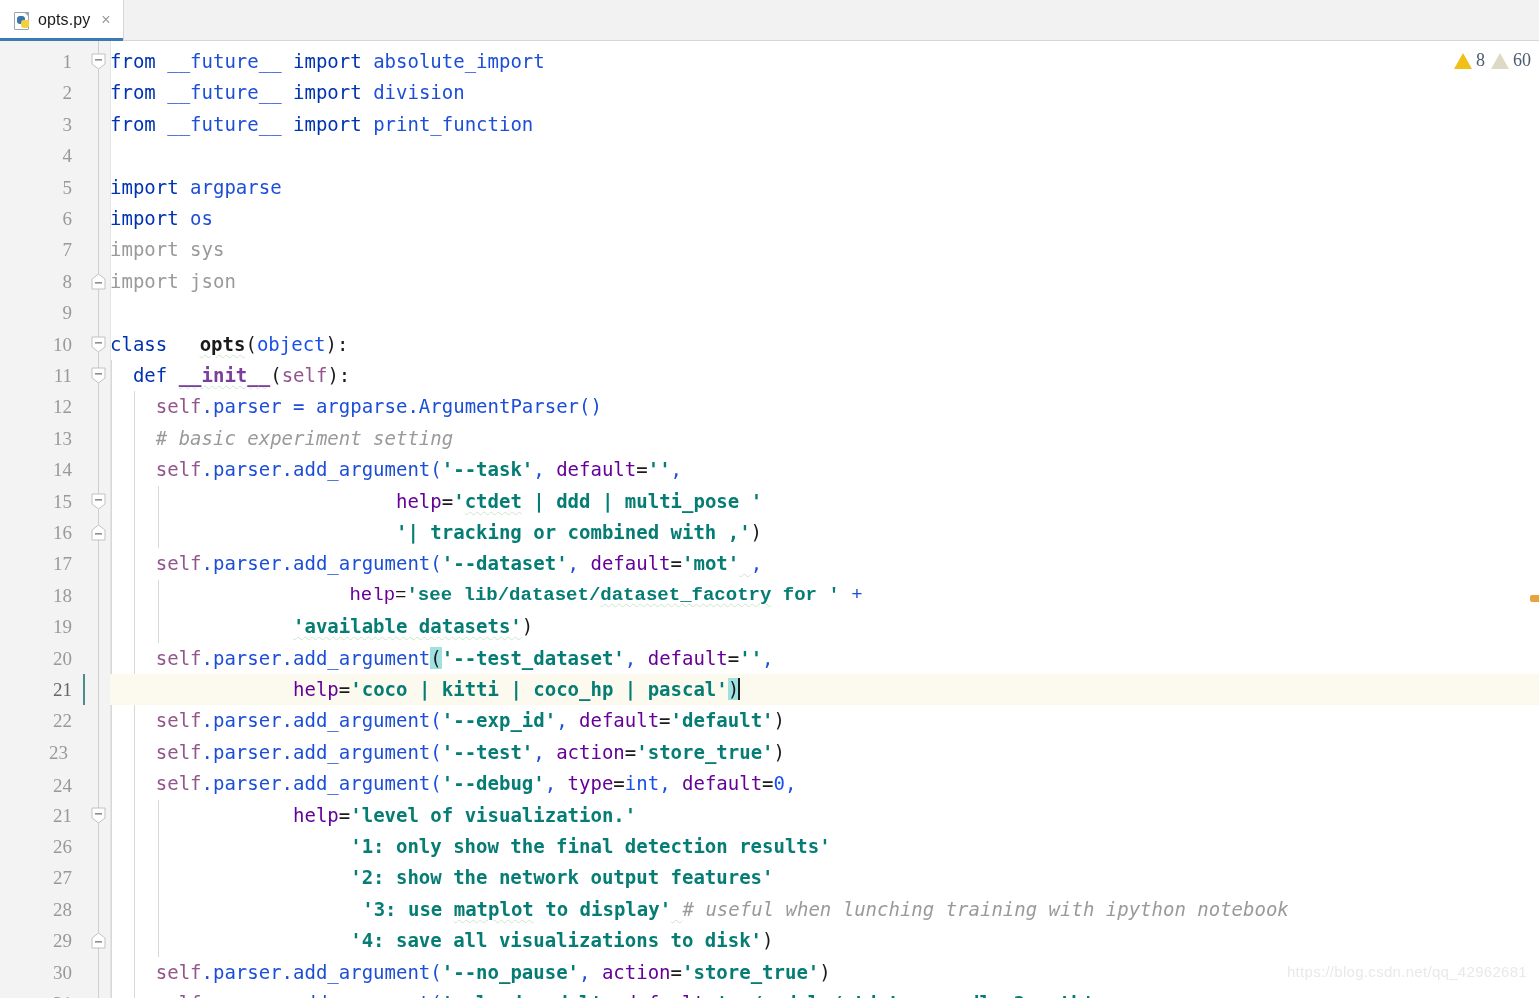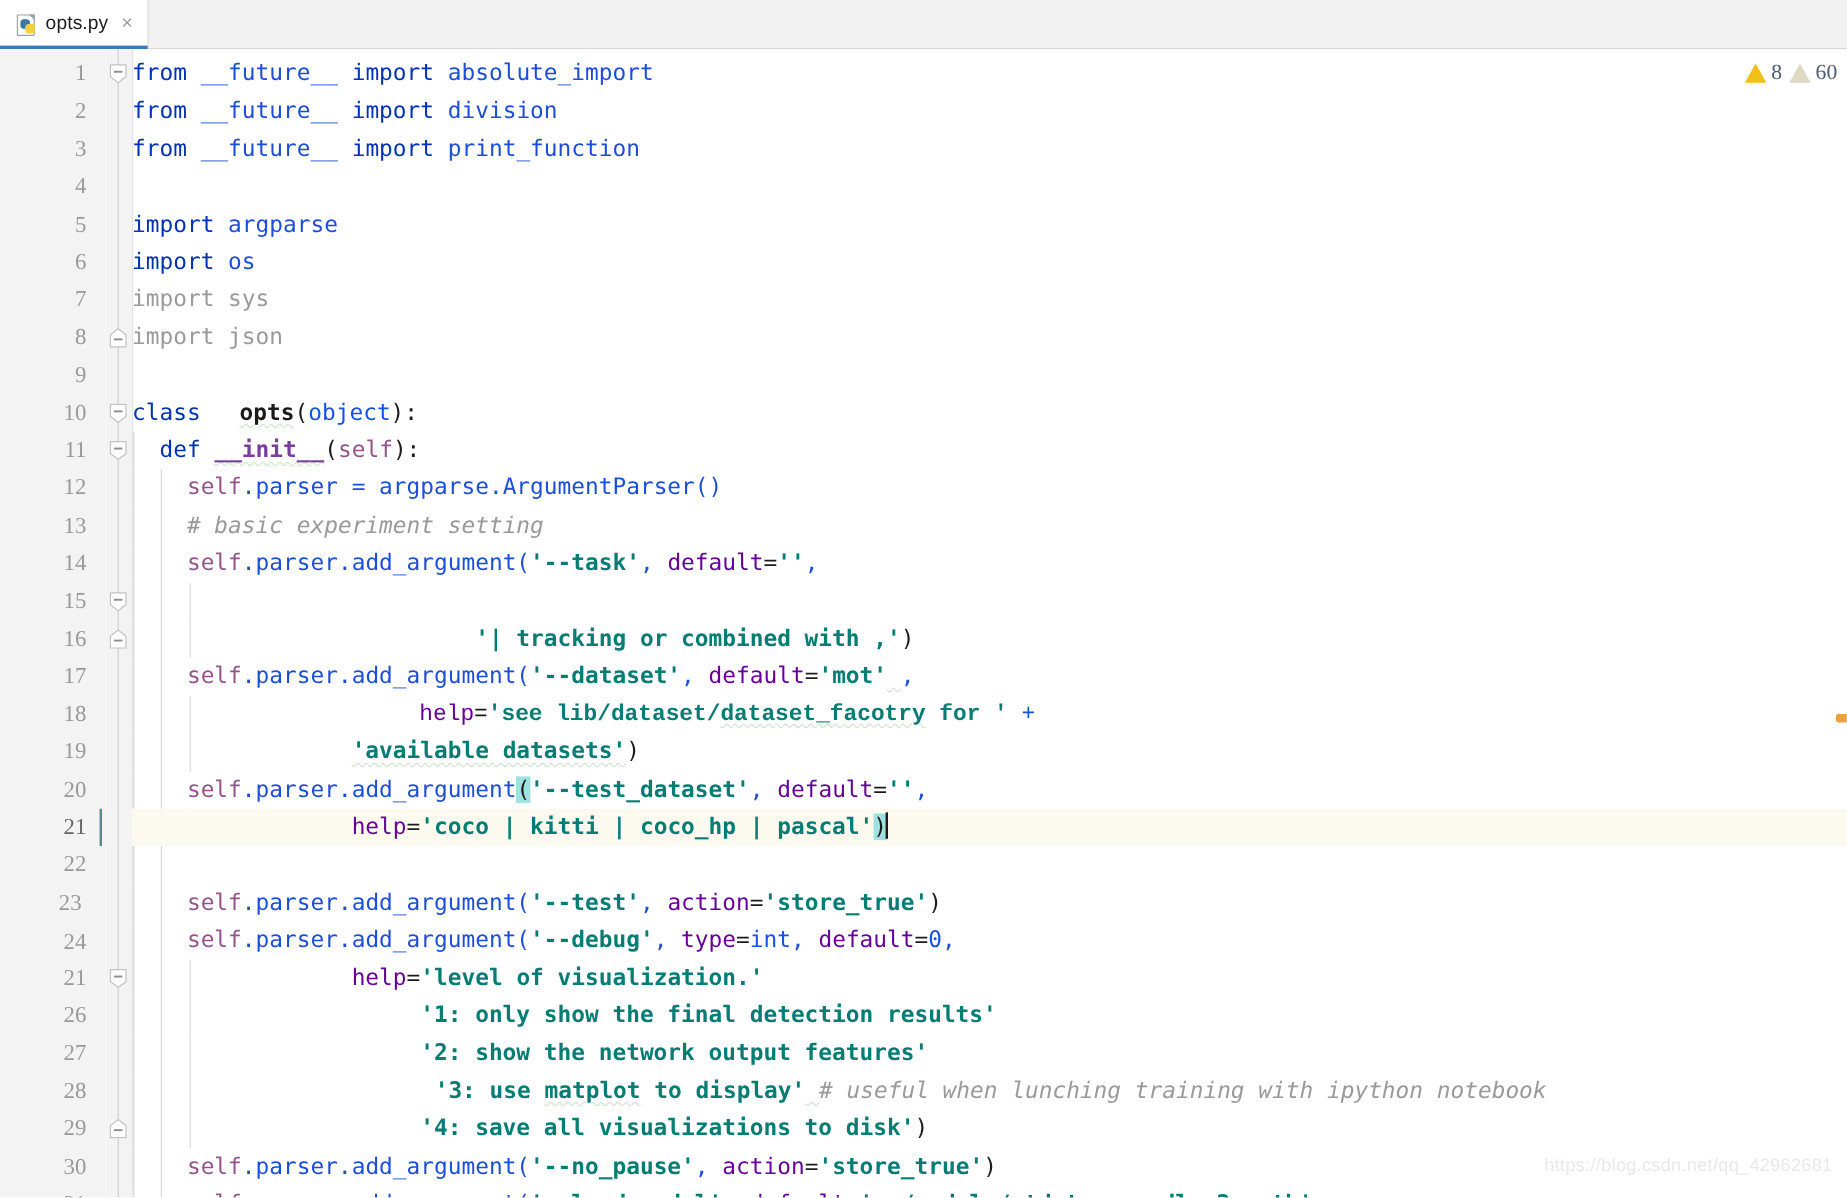--- a/index.html
+++ b/index.html
@@ -389,20 +389,21 @@
       <div class="row" style="top: 350.4px; z-index: 2;"><span class="codetext"><span class="id">    </span><span class="self">self</span><span class="id">.parser = argparse.ArgumentParser()</span></span></div>
       <div class="iguide" style="top: 381.8px; height: 31.4px; left: 1px;"></div>
       <div class="iguide" style="top: 381.8px; height: 31.4px; left: 24px;"></div>
       <div class="row" style="top: 381.8px; z-index: 2;"><span class="codetext"><span class="id">    </span><span class="cmt"># basic experiment setting</span></span></div>
       <div class="iguide" style="top: 413.2px; height: 31.4px; left: 1px;"></div>
       <div class="iguide" style="top: 413.2px; height: 31.4px; left: 24px;"></div>
       <div class="row" style="top: 413.2px; z-index: 2;"><span class="codetext"><span class="id">    </span><span class="self">self</span><span class="id">.parser.add_argument(</span><span class="str">'--task'</span><span class="id">, </span><span class="kwarg">default</span><span class="op">=</span><span class="str">''</span><span class="id">,</span></span></div>
       <div class="iguide" style="top: 444.6px; height: 31.4px; left: 1px;"></div>
       <div class="iguide" style="top: 444.6px; height: 31.4px; left: 24px;"></div>
       <div class="iguide" style="top: 444.6px; height: 31.4px; left: 48px;"></div>
+      <div class="row" style="top: 444.6px; z-index: 2;"><span class="codetext"><span class="id">                         </span><span class="kwarg">help</span><span class="op">=</span><span class="str">'</span><span class="str sq">ctdet</span><span class="str"> | ddd | multi_pose '</span></span></div>
       <div class="iguide" style="top: 476px; height: 31.4px; left: 1px;"></div>
       <div class="iguide" style="top: 476px; height: 31.4px; left: 24px;"></div>
       <div class="iguide" style="top: 476px; height: 31.4px; left: 48px;"></div>
       <div class="row" style="top: 476px; z-index: 2;"><span class="codetext"><span class="id">                         </span><span class="str">'| tracking or combined with ,'</span><span class="op">)</span></span></div>
       <div class="iguide" style="top: 507.4px; height: 31.4px; left: 1px;"></div>
       <div class="iguide" style="top: 507.4px; height: 31.4px; left: 24px;"></div>
       <div class="row" style="top: 507.4px; z-index: 2;"><span class="codetext"><span class="id">    </span><span class="self">self</span><span class="id">.parser.add_argument(</span><span class="str">'--dataset'</span><span class="id">, </span><span class="kwarg">default</span><span class="op">=</span><span class="str">'mot'</span><span class="sqg"> </span><span class="id">,</span></span></div>
       <div class="iguide" style="top: 538.8px; height: 31.4px; left: 1px;"></div>
       <div class="iguide" style="top: 538.8px; height: 31.4px; left: 24px;"></div>
       <div class="iguide" style="top: 538.8px; height: 31.4px; left: 48px;"></div>
@@ -413,20 +414,21 @@
       <div class="row" style="top: 570.2px; z-index: 2;"><span class="codetext"><span class="id">                </span><span class="str sq">'available datasets'</span><span class="op">)</span></span></div>
       <div class="iguide" style="top: 601.6px; height: 31.4px; left: 1px;"></div>
       <div class="iguide" style="top: 601.6px; height: 31.4px; left: 24px;"></div>
       <div class="row" style="top: 601.6px; z-index: 2;"><span class="codetext"><span class="id">    </span><span class="self">self</span><span class="id">.parser.add_argument</span><span class="brkt">(</span><span class="str">'--test_dataset'</span><span class="id">, </span><span class="kwarg">default</span><span class="op">=</span><span class="str">''</span><span class="id">,</span></span></div>
       <div class="iguide" style="top: 633px; height: 31.4px; left: 1px;"></div>
       <div class="iguide" style="top: 633px; height: 31.4px; left: 24px;"></div>
       <div class="iguide" style="top: 633px; height: 31.4px; left: 48px;"></div>
       <div class="row current" style="top: 633px; z-index: 2;"><span class="codetext"><span class="id">                </span><span class="kwarg">help</span><span class="op">=</span><span class="str">'coco | kitti | coco_hp | pascal'</span><span class="brkt">)</span><span class="caret"></span></span></div>
       <div class="iguide" style="top: 664.4px; height: 31.4px; left: 1px;"></div>
       <div class="iguide" style="top: 664.4px; height: 31.4px; left: 24px;"></div>
+      <div class="row" style="top: 664.4px; z-index: 2;"><span class="codetext"><span class="id">    </span><span class="self">self</span><span class="id">.parser.add_argument(</span><span class="str">'--exp_id'</span><span class="id">, </span><span class="kwarg">default</span><span class="op">=</span><span class="str">'default'</span><span class="op">)</span></span></div>
       <div class="iguide" style="top: 695.8px; height: 31.4px; left: 1px;"></div>
       <div class="iguide" style="top: 695.8px; height: 31.4px; left: 24px;"></div>
       <div class="row" style="top: 695.8px; z-index: 2;"><span class="codetext"><span class="id">    </span><span class="self">self</span><span class="id">.parser.add_argument(</span><span class="str">'--test'</span><span class="id">, </span><span class="kwarg">action</span><span class="op">=</span><span class="str">'store_true'</span><span class="op">)</span></span></div>
       <div class="iguide" style="top: 727.2px; height: 31.4px; left: 1px;"></div>
       <div class="iguide" style="top: 727.2px; height: 31.4px; left: 24px;"></div>
       <div class="row" style="top: 727.2px; z-index: 2;"><span class="codetext"><span class="id">    </span><span class="self">self</span><span class="id">.parser.add_argument(</span><span class="str">'--debug'</span><span class="id">, </span><span class="kwarg">type</span><span class="op">=</span><span class="typ">int</span><span class="id">, </span><span class="kwarg">default</span><span class="op">=</span><span class="num">0</span><span class="id">,</span></span></div>
       <div class="iguide" style="top: 758.6px; height: 31.4px; left: 1px;"></div>
       <div class="iguide" style="top: 758.6px; height: 31.4px; left: 24px;"></div>
       <div class="iguide" style="top: 758.6px; height: 31.4px; left: 48px;"></div>
       <div class="row" style="top: 758.6px; z-index: 2;"><span class="codetext"><span class="id">                </span><span class="kwarg">help</span><span class="op">=</span><span class="str">'level of visualization.'</span></span></div>

